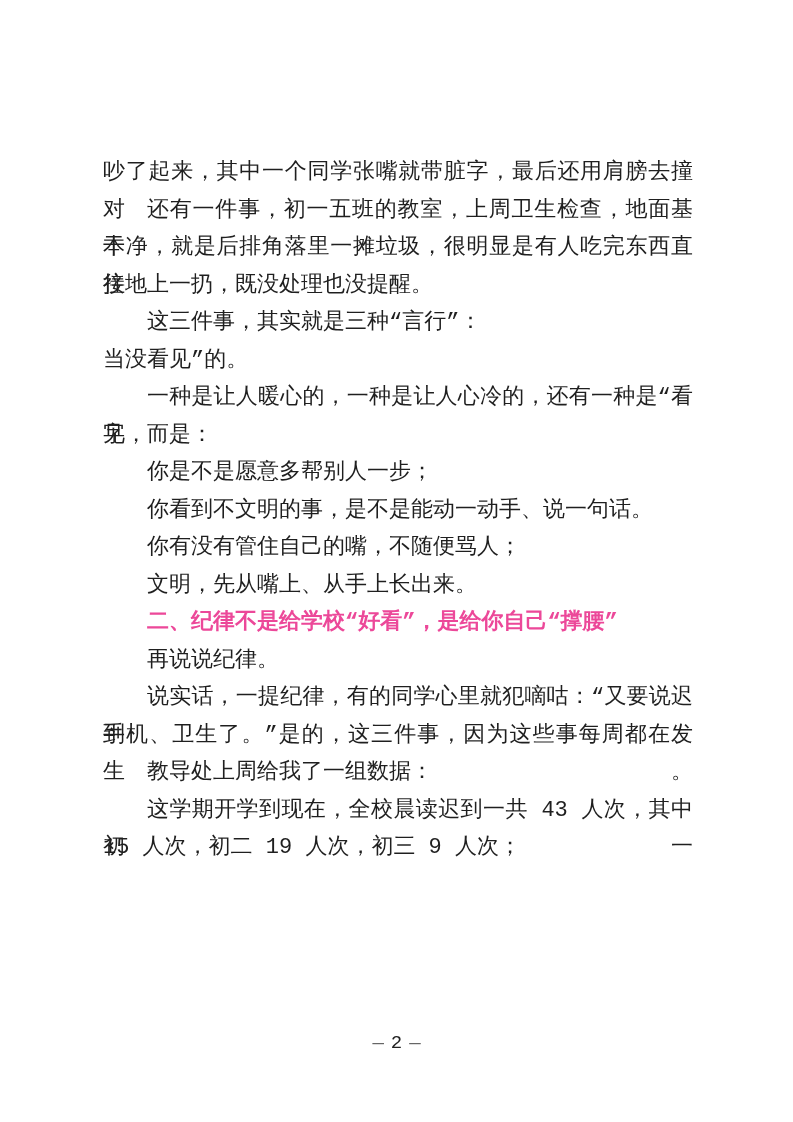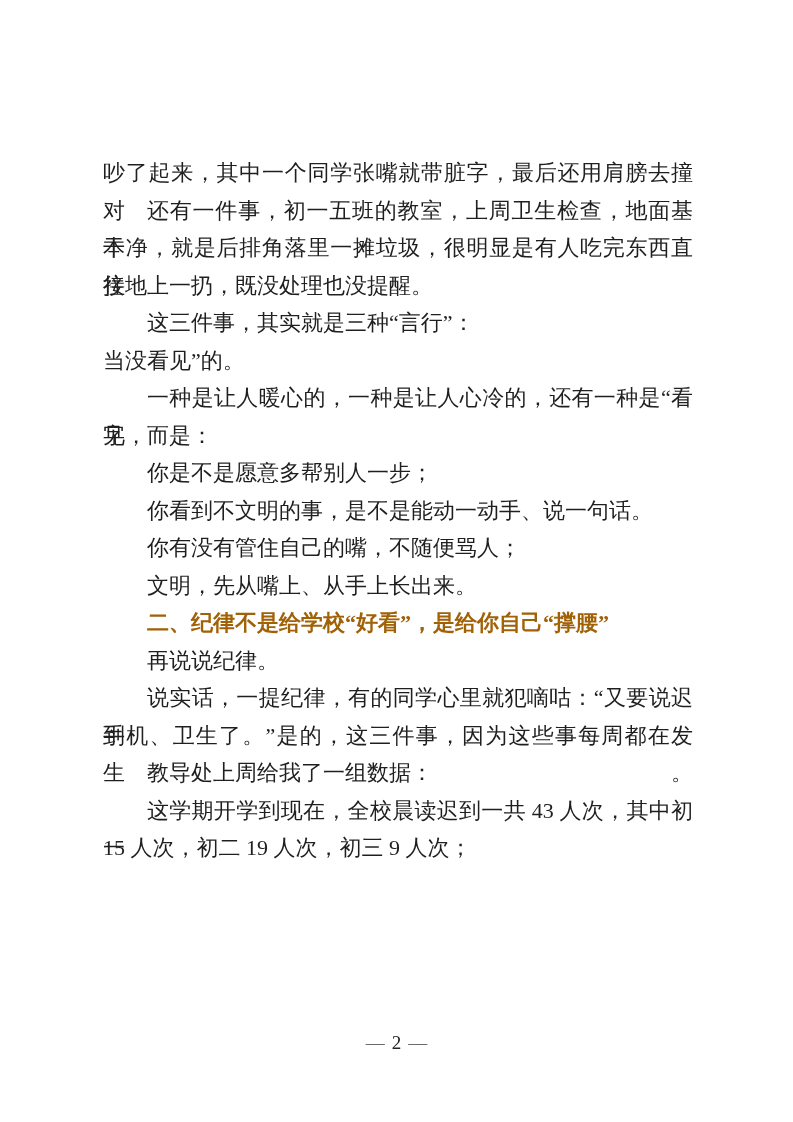--- a/index.html
+++ b/index.html
@@ -6,21 +6,21 @@
     margin: 0;
     padding: 0;
     background: #ffffff;
   }
   .page {
     position: relative;
     width: 793px;
     height: 1122px;
     background: #ffffff;
     overflow: hidden;
-    font-family: Liberation Serif, serif;
+    font-family: Liberation Mono, monospace;
   }
   .text-block {
     position: absolute;
     left: 103px;
     top: 154px;
     width: 590px;
     font-size: 22px;
     line-height: 37.5px;
     color: #1f1f1f;
     font-weight: 400;
@@ -28,21 +28,21 @@
   .line {
     height: 37.5px;
     white-space: normal;
     overflow: visible;
   }
   .line.indent {
     text-indent: 44px;
   }
   .line.bold {
     font-weight: 700;
-    color: #a16207;
+    color: #ec4899;
   }
   .line.fill {
     text-align: justify;
     text-align-last: justify;
     text-justify: inter-character;
   }
   .footer {
     position: absolute;
     top: 1031px;
     left: 0;

